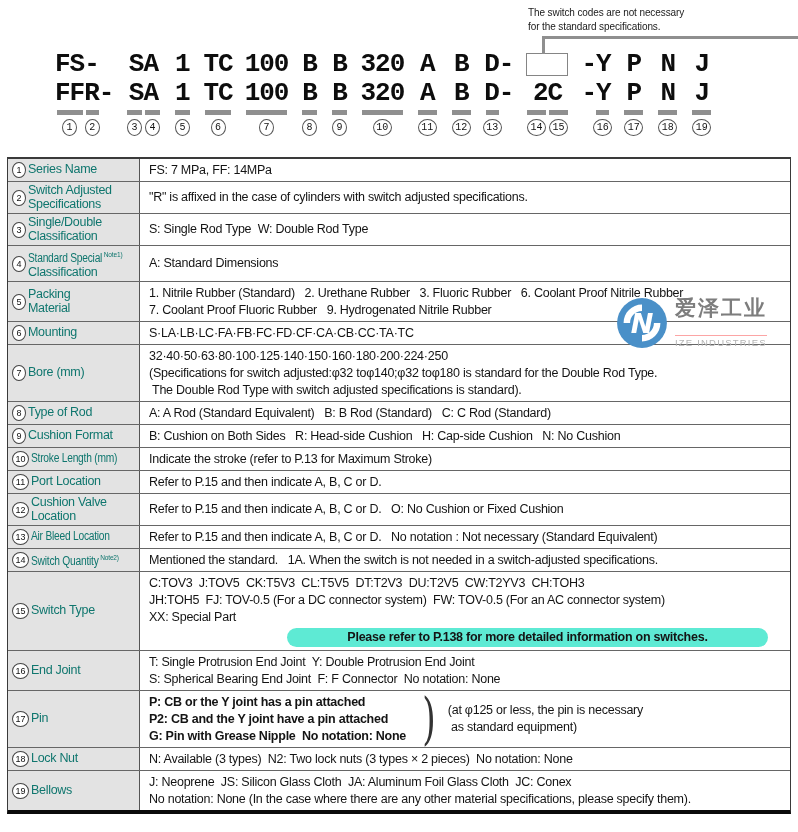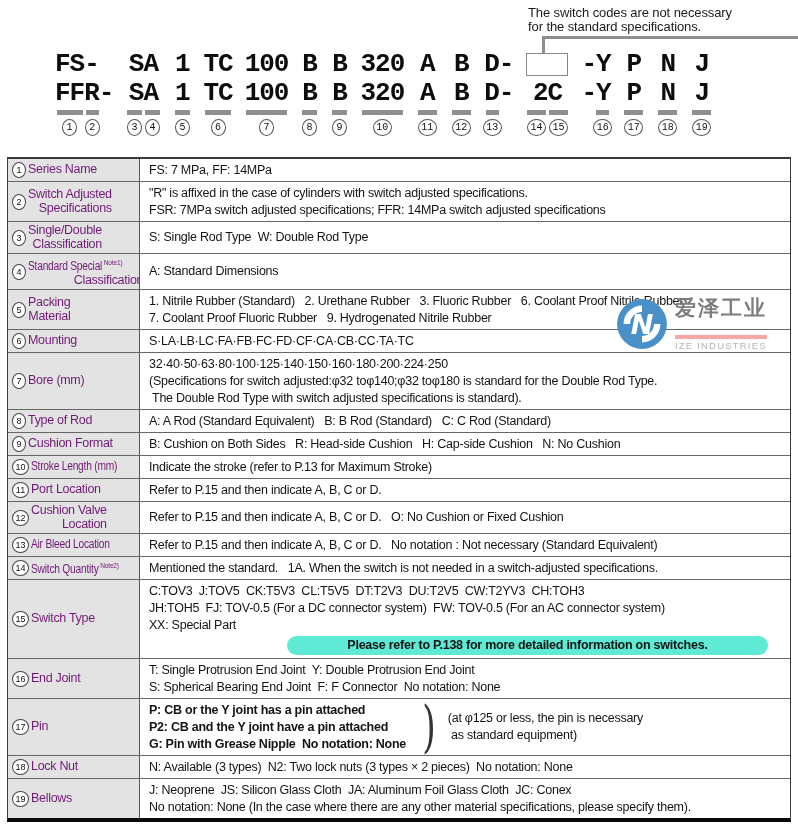--- a/index.html
+++ b/index.html
@@ -1,20 +1,20 @@
 <!DOCTYPE html>
 <html><head>
 <meta charset="utf-8">
 <style>
   html,body{margin:0;padding:0;background:#fff;}
   body{width:798px;height:832px;font-family:"Liberation Sans","DejaVu Sans",sans-serif;color:#111;}
   .page{position:relative;width:798px;height:832px;overflow:hidden;background:#fff;}
 
   
-  .note{position:absolute;top:6px;left:528px;font-size:13px;line-height:14px;color:#1a1a1a;letter-spacing:-0.1px;}
+  .note{position:absolute;top:6px;left:528px;font-size:10px;line-height:14px;color:#1a1a1a;letter-spacing:-0.1px;}
 
   
   .code-area{position:absolute;top:50px;left:55px;display:flex;align-items:flex-start;gap:12px;}
   .seg{display:flex;flex-direction:column;align-items:center;font-family:Liberation Mono, monospace;}
   .seg.left{align-items:flex-start;}
   .code-top,.code-bot{font-size:26px;font-weight:700;letter-spacing:-1px;line-height:29px;white-space:nowrap;color:#0d0d0d;}
   .code-top{height:29px;display:flex;align-items:center;}
   .code-box{display:block;width:40px;height:21px;border:1.5px solid #858585;background:#fff;position:relative;}
   .code-box::before{content:"";position:absolute;left:15px;top:-18px;width:3px;height:18px;background:#8f8f8f;}
   .code-box::after{content:"";position:absolute;left:15px;top:-18px;width:264px;height:3px;background:#8f8f8f;}
@@ -22,30 +22,30 @@
   .mspace{flex-basis:0;}
   .mark{flex-basis:0;min-width:0;display:flex;flex-direction:column;align-items:center;margin:0 1.5px;}
   .bar{width:100%;height:5px;background:#8f8f8f;}
   .circ{margin-top:4px;width:15px;height:17px;border:1px solid #555;border-radius:50%;display:flex;align-items:center;justify-content:center;font-size:10px;color:#111;background:#fff;flex-shrink:0;box-sizing:border-box;}
   .circ.two{width:19px;}
 
   
   .wm{position:absolute;top:296px;left:616px;display:flex;align-items:center;gap:7px;z-index:6;}
   .wm-logo{width:52px;height:52px;display:block;}
   .wm-cn{font-size:21px;font-weight:700;color:#7d7d7d;letter-spacing:2px;line-height:24px;}
-  .wm-en{font-size:9.5px;color:#b3b3b3;letter-spacing:1.2px;line-height:12px;border-top:4px solid #fca5a5;margin-top:15px;padding-top:1px;}
+  .wm-en{font-size:9.5px;color:#b3b3b3;letter-spacing:1.2px;line-height:12px;border-top:1px solid #fca5a5;margin-top:15px;padding-top:1px;}
 
   
   .tbl{position:absolute;top:157px;left:7px;width:784px;box-sizing:border-box;border:1.5px solid #3a3a3a;border-top-width:2px;border-bottom:4px solid #0a0a0a;background:#fff;}
   .trow{display:flex;border-top:1px solid #666;}
   .trow:first-child{border-top:none;}
   .tlabel{width:132px;flex:0 0 132px;background:#e3e3e3;border-right:1px solid #555;display:flex;align-items:center;padding:2px 2px 2px 4px;box-sizing:border-box;gap:2px;}
   .tcirc{width:14px;height:16px;border:1px solid #444;border-radius:50%;display:flex;align-items:center;justify-content:center;font-size:9px;color:#111;background:#fff;flex-shrink:0;box-sizing:border-box;}
   .tcirc.two{width:17px;}
-  .tlabel-text{font-size:12.5px;line-height:13.5px;letter-spacing:-0.3px;color:#701a75;text-align:right;}
+  .tlabel-text{font-size:12.5px;line-height:13.5px;letter-spacing:-0.3px;color:#0f766e;}
   .lab-line{white-space:nowrap;}
   .lab-line.cond{transform:scaleX(0.82);transform-origin:left center;}
   .sup{font-size:8px;vertical-align:5px;margin-left:2px;letter-spacing:-0.2px;}
   .tcontent{flex:1;background:#fff;padding:2.5px 4px 2.5px 9px;font-size:12.5px;line-height:17px;letter-spacing:-0.25px;color:#141414;display:flex;flex-direction:column;justify-content:center;box-sizing:border-box;min-width:0;min-height:22px;}
   .c-line{white-space:pre;}
   .pill{background:#5eead4;border-radius:11px;font-weight:700;text-align:center;padding:1px 8px;margin:2px 18px 1px 138px;white-space:nowrap;font-size:12.5px;}
   .pin-row{display:flex;align-items:center;}
   .pin-left{flex:0 0 auto;font-weight:bold;}
   .brace{font-family:"DejaVu Serif","Liberation Serif",serif;font-size:46px;line-height:40px;color:#333;transform:scale(0.75,1.2);margin:0 10px 0 14px;font-weight:400;}
   .pin-right{flex:0 0 auto;}
@@ -268,21 +268,20 @@
       <div class="trow">
         <div class="tlabel">
           <span class="tcirc">2</span>
           <div class="tlabel-text">
             <div class="lab-line">Switch Adjusted</div>
             <div class="lab-line">Specifications</div>
           </div>
         </div>
         <div class="tcontent">
           <div class="c-line">"R" is affixed in the case of cylinders with switch adjusted specifications.</div>
-          <div class="c-line">FSR: 7MPa switch adjusted specifications; FFR: 14MPa switch adjusted specifications</div>
         </div>
       </div>
       <div class="trow">
         <div class="tlabel">
           <span class="tcirc">3</span>
           <div class="tlabel-text">
             <div class="lab-line">Single/Double</div>
             <div class="lab-line">Classification</div>
           </div>
         </div>

